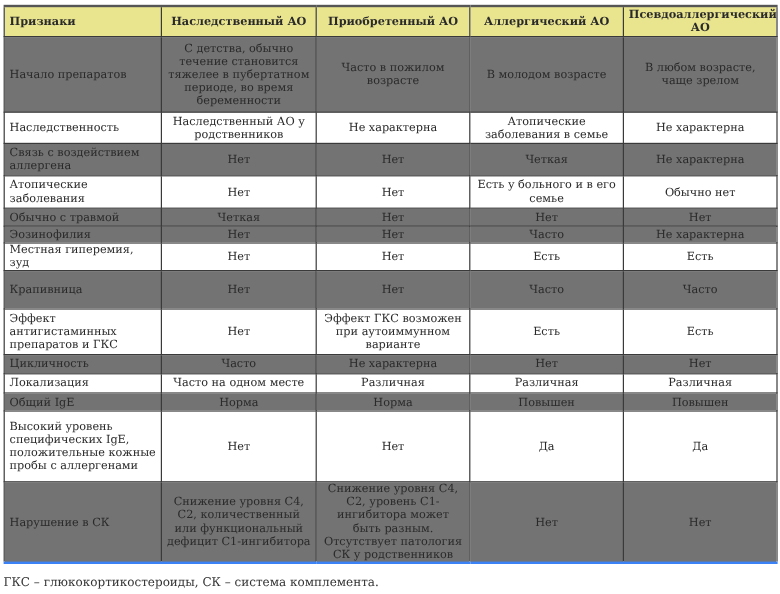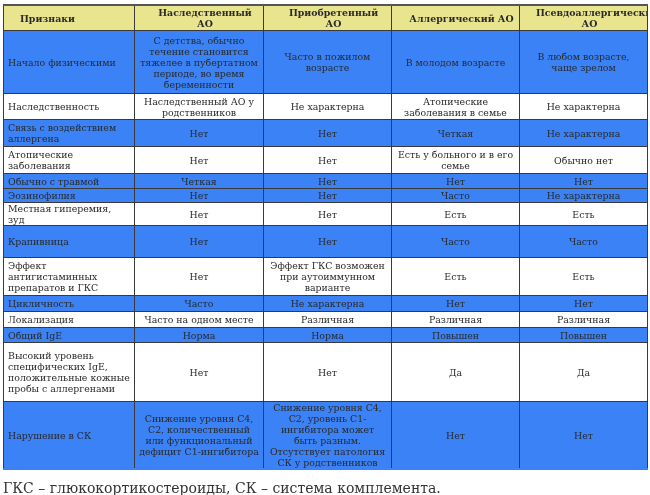--- a/index.html
+++ b/index.html
@@ -37,33 +37,32 @@
       overflow: hidden;
       font-weight: normal;
     }
     .doc-table th {
       background: #e9e58f;
       font-weight: bold;
       height: 24px;
       text-align: center;
       color: #2a2a2a;
       border-top: 2px solid #555;
-      padding-left: 16px;
     }
     .doc-table th.first { text-align: left; }
     .doc-table td { text-align: center; }
     .doc-table td.label { text-align: left; }
-    .doc-table tr.shade td { background: #3b82f6; }
+    .doc-table tr.shade td { background: #737373; }
     .doc-table tr.plain td { background: #ffffff; margin-left: 45px; }
     .doc-table tr:last-child td { border-bottom: 2px solid #3b82f6; }
     .footnote {
       position: absolute;
       left: 3px;
       top: 480px;
-      font-size: 14px;
+      font-size: 10px;
       color: #333;
     }
   </style>
 </head>
 <body>
 
 <table class="doc-table">
   <colgroup>
     <col class="c0">
       <col class="c1">
@@ -75,21 +74,21 @@
     <tr>
       <th class="first">Признаки</th>
       <th>Наследственный АО</th>
       <th>Приобретенный АО</th>
       <th>Аллергический АО</th>
       <th>Псевдоаллергический АО</th>
     </tr>
   </thead>
   <tbody>
     <tr class="shade" style="height:63px">
-      <td class="label">Начало физическими</td>
+      <td class="label">Начало препаратов</td>
       <td>С детства, обычно течение становится тяжелее в пубертатном периоде, во время беременности</td>
       <td>Часто в пожилом возрасте</td>
       <td>В молодом возрасте</td>
       <td>В любом возрасте, чаще зрелом</td>
     </tr>
     <tr class="plain" style="height:26px">
       <td class="label">Наследственность</td>
       <td>Наследственный АО у родственников</td>
       <td>Не характерна</td>
       <td>Атопические заболевания в семье</td>

